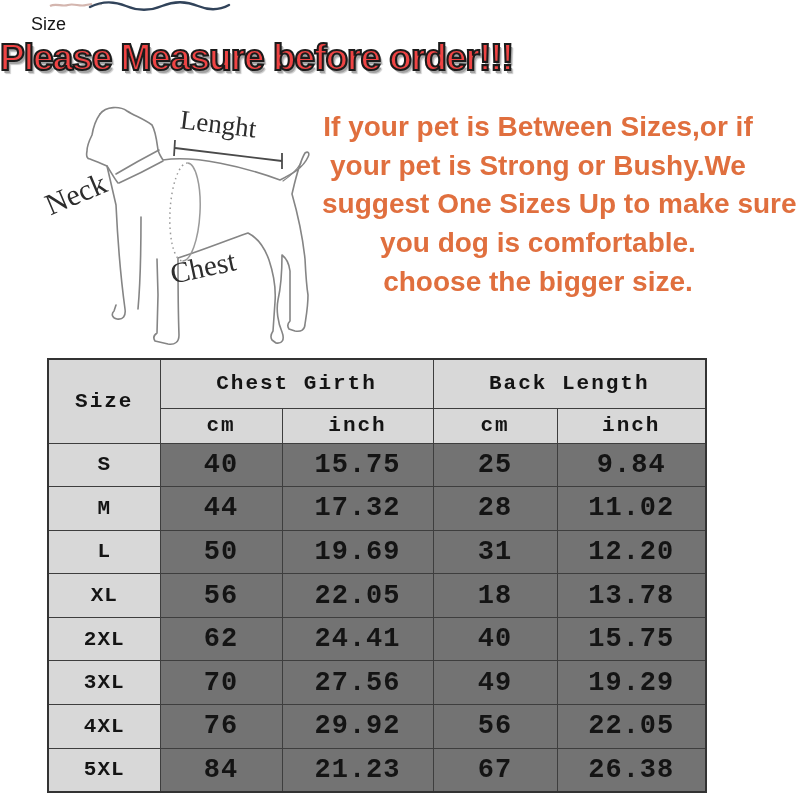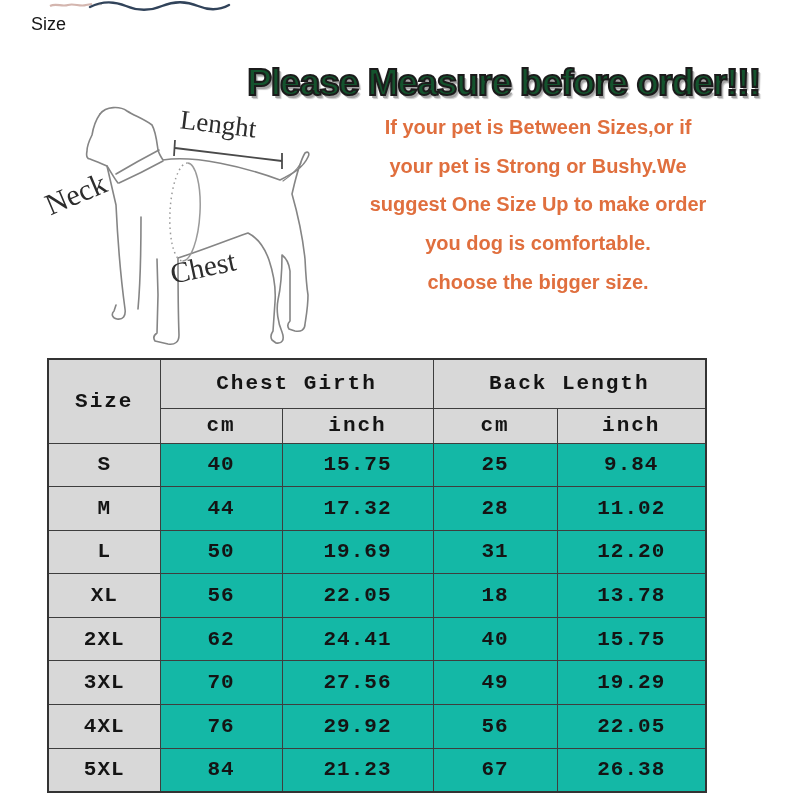--- a/index.html
+++ b/index.html
@@ -10,58 +10,58 @@
   
   .deco{position:absolute;}
   #scribble{left:48px;top:0px;}
   #wave{left:88px;top:0px;}
   .size-tag{
     position:absolute;left:31px;top:14px;font-size:18px;color:#161616;
     font-family:"Liberation Sans",sans-serif;
   }
   
   .main-title{
-    position:absolute;top:62px;left:0;width:760px;text-align:right;
+    position:absolute;top:37px;left:0;width:760px;text-align:left;
     font-family:"Liberation Sans",sans-serif;font-weight:bold;font-size:37px;
-    letter-spacing:-1px;color:#14532d;
+    letter-spacing:-1px;color:#ef4444;
     -webkit-text-stroke:2.1px #1b1b1b;
     text-shadow:2px 3px 0 #a2a2a2, 3px 4px 1px #c9c9c9;
     white-space:nowrap;
   }
   
   .dog-wrap{position:absolute;left:40px;top:95px;width:310px;height:250px;}
   .dog-wrap svg{position:absolute;left:0;top:0;}
   .measure-label{
     position:absolute;font-family:"Liberation Serif",serif;color:#2d2d2d;
     white-space:nowrap;
   }
   .lbl-length{left:140px;top:14px;font-size:27px;transform:rotate(7deg);}
   .lbl-neck{left:4px;top:82px;font-size:30px;transform:rotate(-23deg);}
   .lbl-chest{left:130px;top:156px;font-size:29px;transform:rotate(-12deg);}
   
   .advice{
     position:absolute;left:322px;top:108px;width:432px;text-align:center;
-    color:#e06f3e;font-weight:bold;font-size:20px;line-height:38.7px;
+    color:#e06f3e;font-weight:bold;font-size:28px;line-height:38.7px;
     font-family:"Liberation Sans",sans-serif;
   }
   .advice div{white-space:nowrap;}
   
   table.size-table{
     position:absolute;left:47px;top:358px;width:658px;
     border-collapse:collapse;table-layout:fixed;
     font-family:"Liberation Mono",monospace;color:#141414;
   }
   table.size-table th, table.size-table td{
     border:1.6px solid #3e3e3e;text-align:center;vertical-align:middle;
     font-weight:bold;padding:0;
   }
   table.size-table{border:2px solid #333333;}
   th.hd{background:#d8d8d8;font-size:21px;letter-spacing:2px;}
   td.size-col{background:#d8d8d8;font-size:21px;letter-spacing:1px;}
-  td.val{background:#14b8a6;font-size:21px;letter-spacing:1px;}
+  td.val{background:#737373;font-size:27px;letter-spacing:1px;}
   tr.hrow1{height:49px;}
   tr.hrow2{height:35px;}
   tr.drow{height:43.6px;}
 </style>
 </head>
 <body>
 
 <svg id="scribble" class="deco" width="62" height="12" viewBox="0 0 62 12">
   <path d="M2,6 C8,3 14,7 20,5 C26,3 32,7 38,5 L44,4" stroke="#b07a6e" stroke-width="2.2" fill="none" opacity="0.55"></path>
   <path d="M46,5 L54,4" stroke="#9a8d87" stroke-width="2" fill="none" opacity="0.5"></path>
@@ -122,21 +122,21 @@
     </g>
   </svg>
   <div class="measure-label lbl-length">Lenght</div>
   <div class="measure-label lbl-neck">Neck</div>
   <div class="measure-label lbl-chest">Chest</div>
 </div>
 
 <div class="advice">
   <div>If your pet is Between Sizes,or if</div>
   <div>your pet is Strong or Bushy.We</div>
-  <div>suggest One Size Up to make order</div>
+  <div>suggest One Sizes Up to make sure</div>
   <div>you dog is comfortable.</div>
   <div>choose the bigger size.</div>
 </div>
 
 <table class="size-table">
   <colgroup>
     <col style="width:112px">
       <col style="width:122px">
       <col style="width:151px">
     <col style="width:124px">

